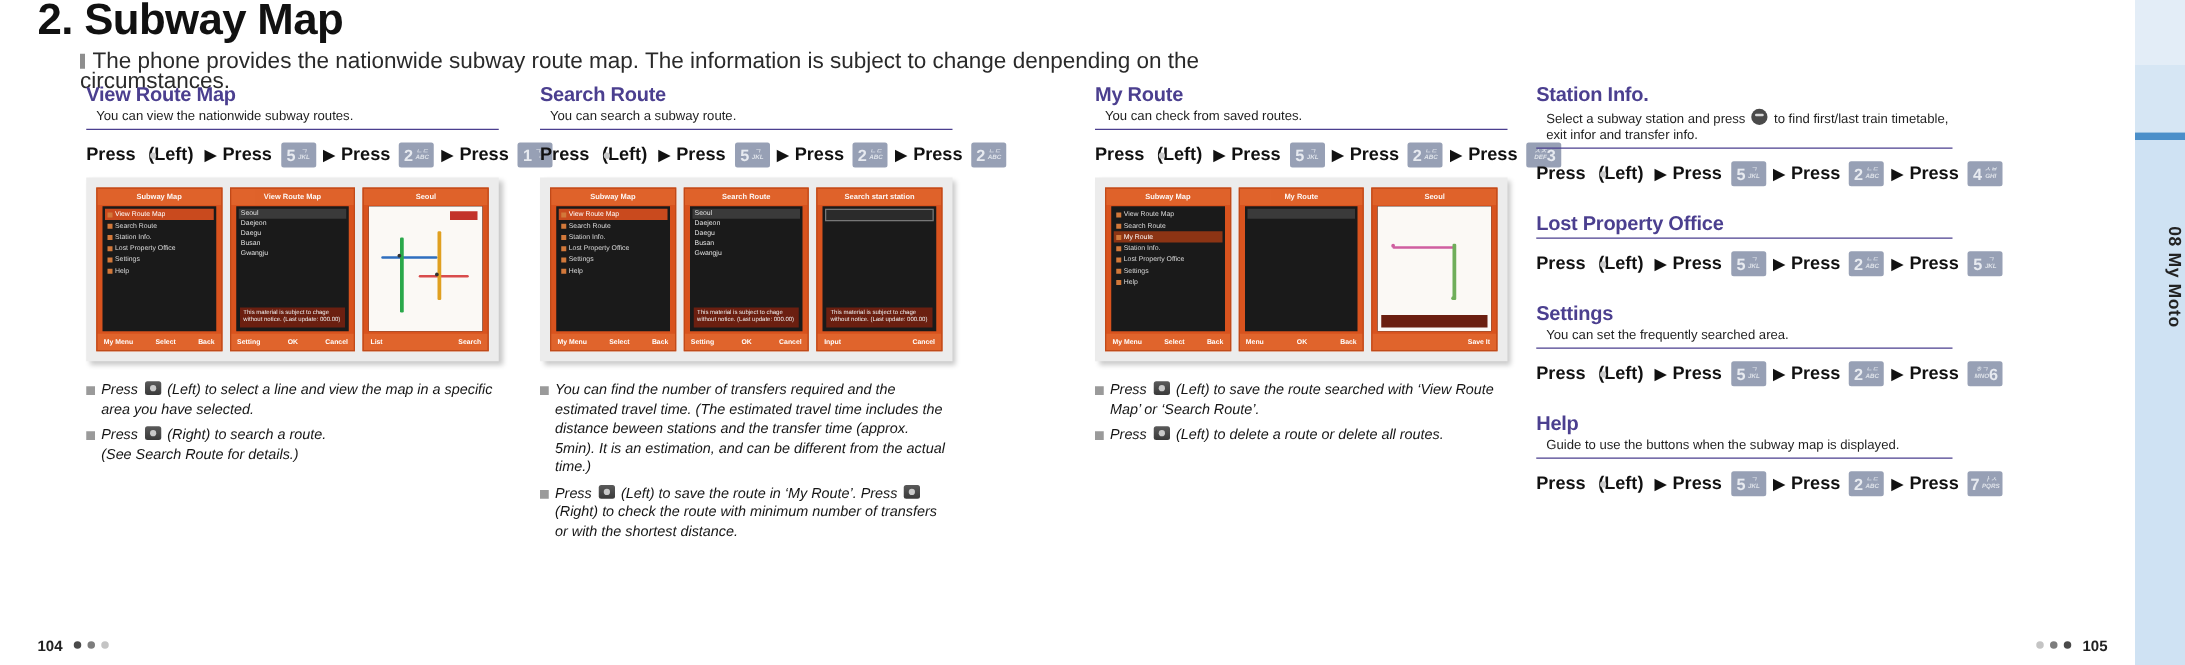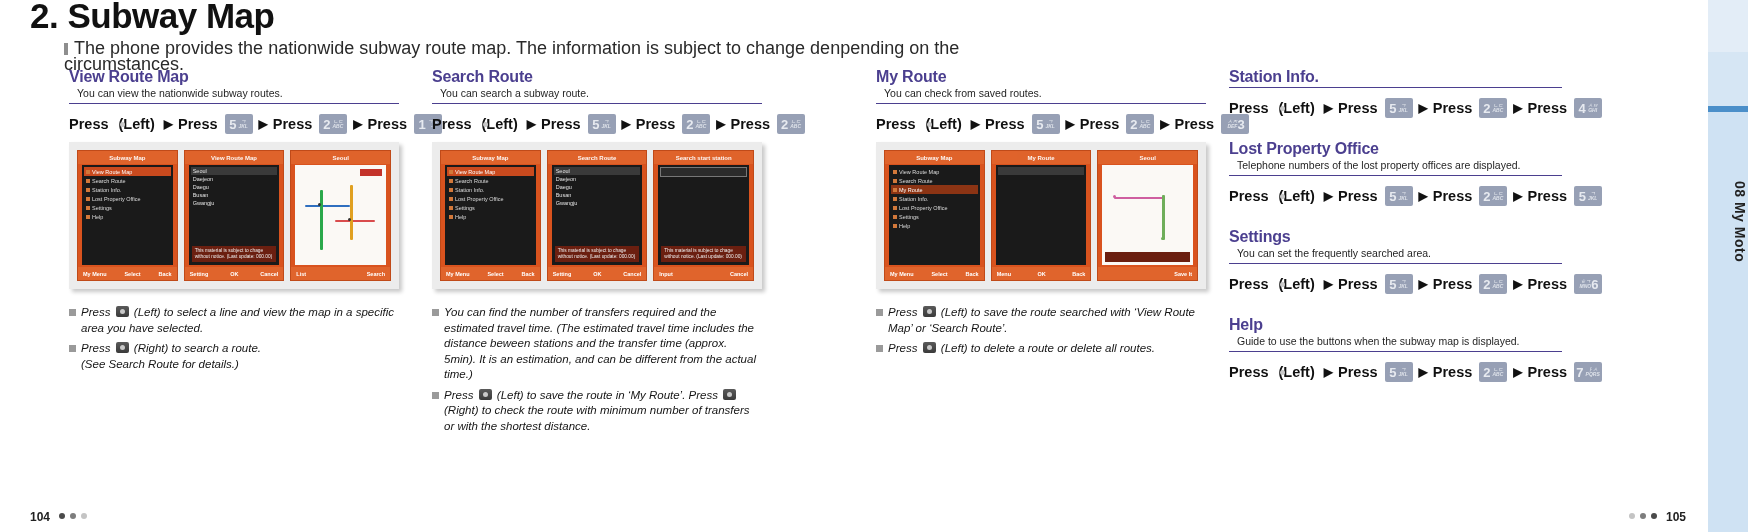--- a/index.html
+++ b/index.html
@@ -585,20 +585,26 @@
         <span>(Left) to delete a route or delete all routes.</span>
       </span>
     </div>
   </div>
 </div>
 
 <div class="col" id="col4">
 
   <div>
     <div class="sec-title">Station Info.</div>
+    <div class="sec-sub">
+      <span>Select a subway station and press</span>
+      <span class="okkey"></span>
+      <span>to find first/last train timetable,</span><br>
+      <span>exit infor and transfer info.</span>
+    </div>
     <div class="rule"></div>
     <div class="press-line">
       <span class="w">Press</span>
       <span class="softkey"></span>
       <span class="w">(Left)</span>
       <span class="arrow">▶</span>
       <span class="w">Press</span>
       <span class="numkey">
           <span class="d">5</span>
           <span class="sub">
@@ -622,21 +628,20 @@
           <span class="sub">
             <i>ㅅㅂ</i>
             <i>GHI</i>
           </span>
         </span>
     </div>
   </div>
 
   <div style="margin-top:22px;">
     <div class="sec-title">Lost Property Office</div>
-    <div class="sec-sub">Telephone numbers of the lost property offices are displayed.</div>
     <div class="rule"></div>
     <div class="press-line">
       <span class="w">Press</span>
       <span class="softkey"></span>
       <span class="w">(Left)</span>
       <span class="arrow">▶</span>
       <span class="w">Press</span>
       <span class="numkey">
           <span class="d">5</span>
           <span class="sub">

